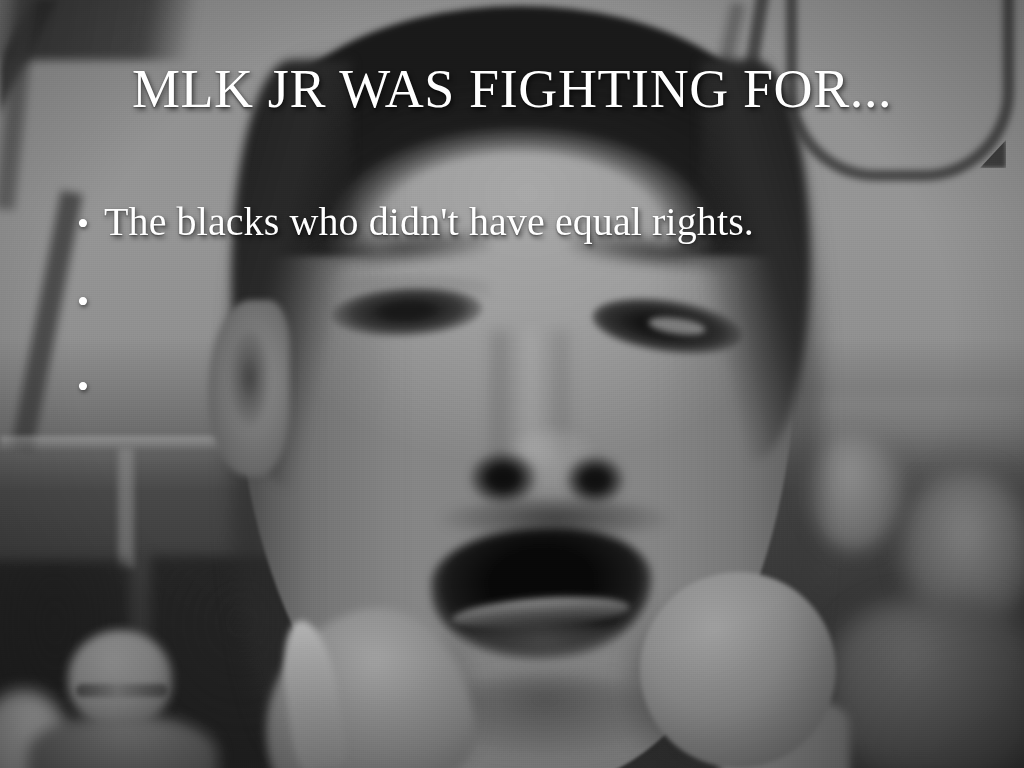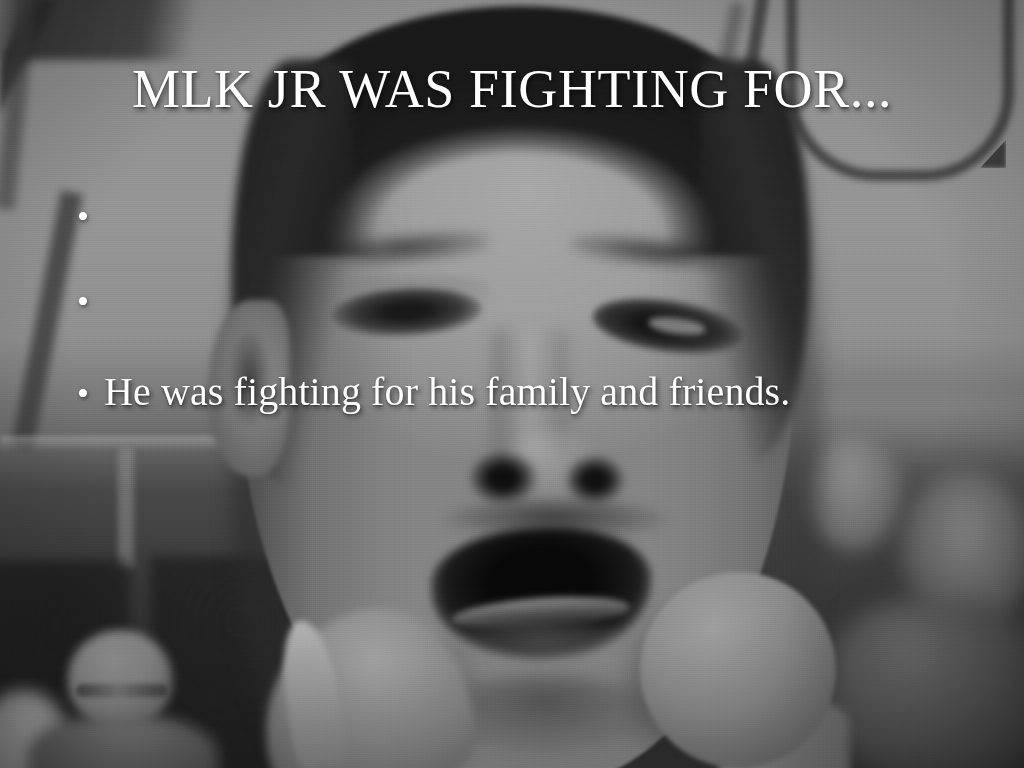--- a/index.html
+++ b/index.html
@@ -544,26 +544,26 @@
   <div class="bg-layer" id="bg-desat"></div>
 
   <div id="content">
 
     <h1 id="slide-title">MLK JR WAS FIGHTING FOR...</h1>
 
     <ul id="bullet-list">
 
       <li class="bullet-row">
         <span class="bullet-dot">•</span>
+        <span class="bullet-text">The blacks who didn't have equal rights.</span>
       </li>
 
       <li class="bullet-row">
         <span class="bullet-dot">•</span>
       </li>
 
       <li class="bullet-row">
         <span class="bullet-dot">•</span>
-        <span class="bullet-text">He was fighting for his family and friends.</span>
       </li>
 
     </ul>
   </div>
 </div>
 
 </body></html>

